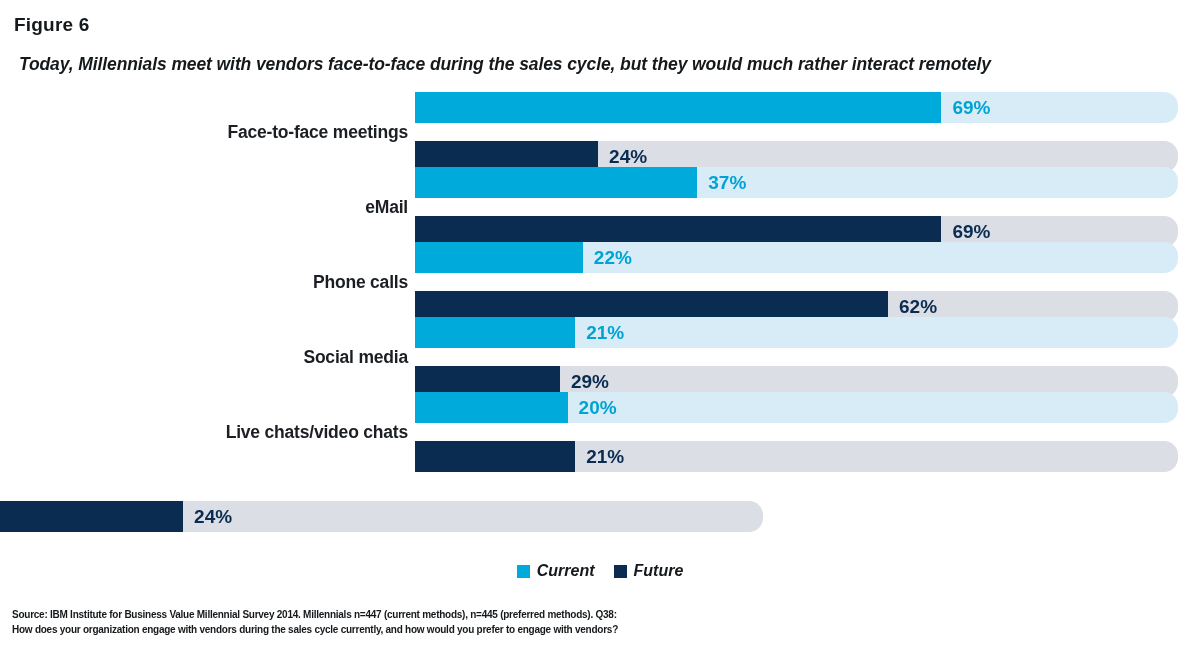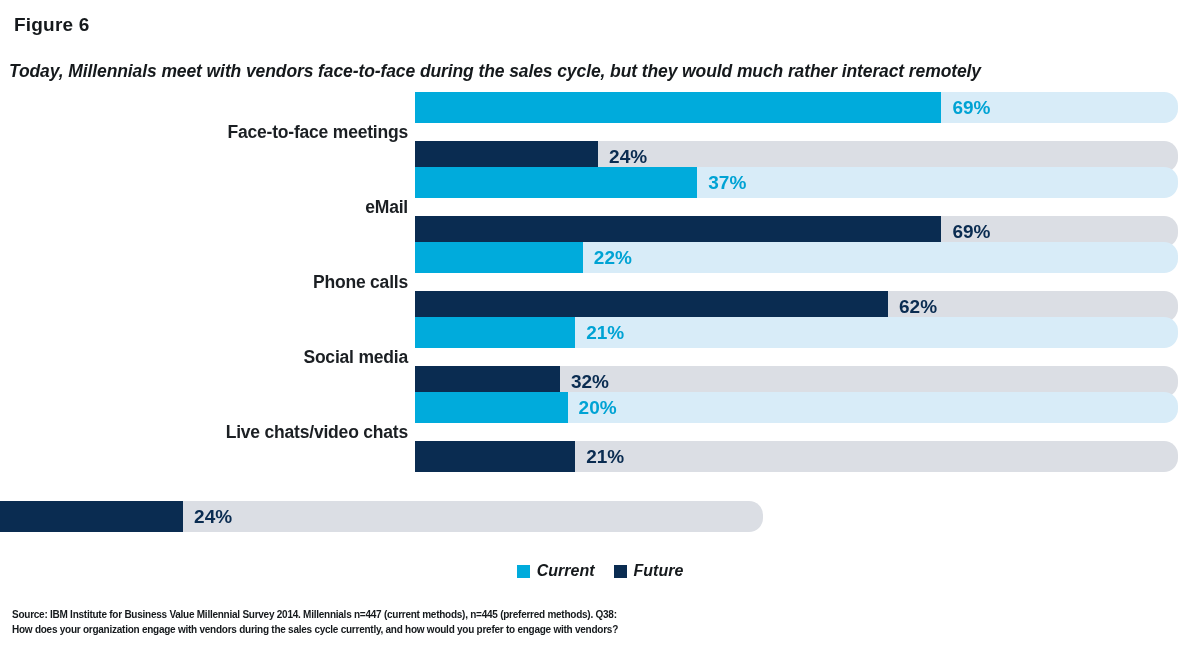--- a/index.html
+++ b/index.html
@@ -28,30 +28,29 @@
     position: absolute;
     left: 14px;
     top: 14px;
     font-size: 19px;
     font-weight: bold;
     letter-spacing: .2px;
     color: #15191c;
   }
   .fig-subtitle {
     position: absolute;
-    left: 9px;
+    left: 19px;
     top: 54px;
     right: 10px;
     font-size: 17.5px;
     font-style: italic;
     font-weight: bold;
     color: #15191c;
     white-space: nowrap;
     letter-spacing: -0.1px;
-    margin-top: 7px;
   }
 
   
   .chart {
     position: absolute;
     left: 0;
     top: 96px;
     width: 1200px;
   }
 
@@ -215,21 +214,21 @@
 
     <div class="row">
       <div class="cat-label">Social media</div>
       <div class="bars">
         <div class="track current">
           <div class="fill current" style="width: 21%; background: rgb(0, 171, 220);"></div>
           <div class="val current" style="left: 21%;">21%</div>
         </div>
         <div class="track future">
           <div class="fill future" style="width: 19%; background: rgb(10, 44, 81);"></div>
-          <div class="val future" style="left: 19%;">32%</div>
+          <div class="val future" style="left: 19%;">29%</div>
         </div>
       </div>
     </div>
 
     <div class="row">
       <div class="cat-label">Live chats/video chats</div>
       <div class="bars">
         <div class="track current">
           <div class="fill current" style="width: 20%; background: rgb(0, 171, 220);"></div>
           <div class="val current" style="left: 20%; text-align: right;">20%</div>

